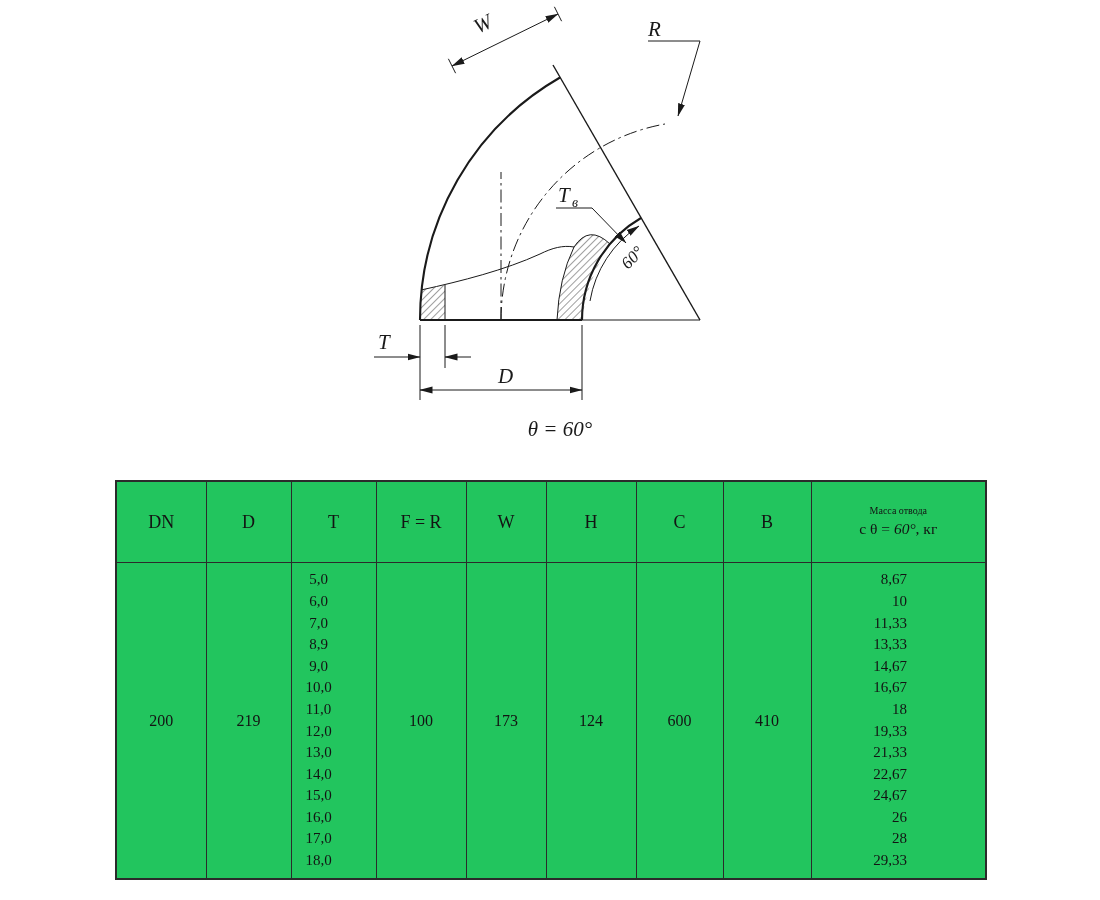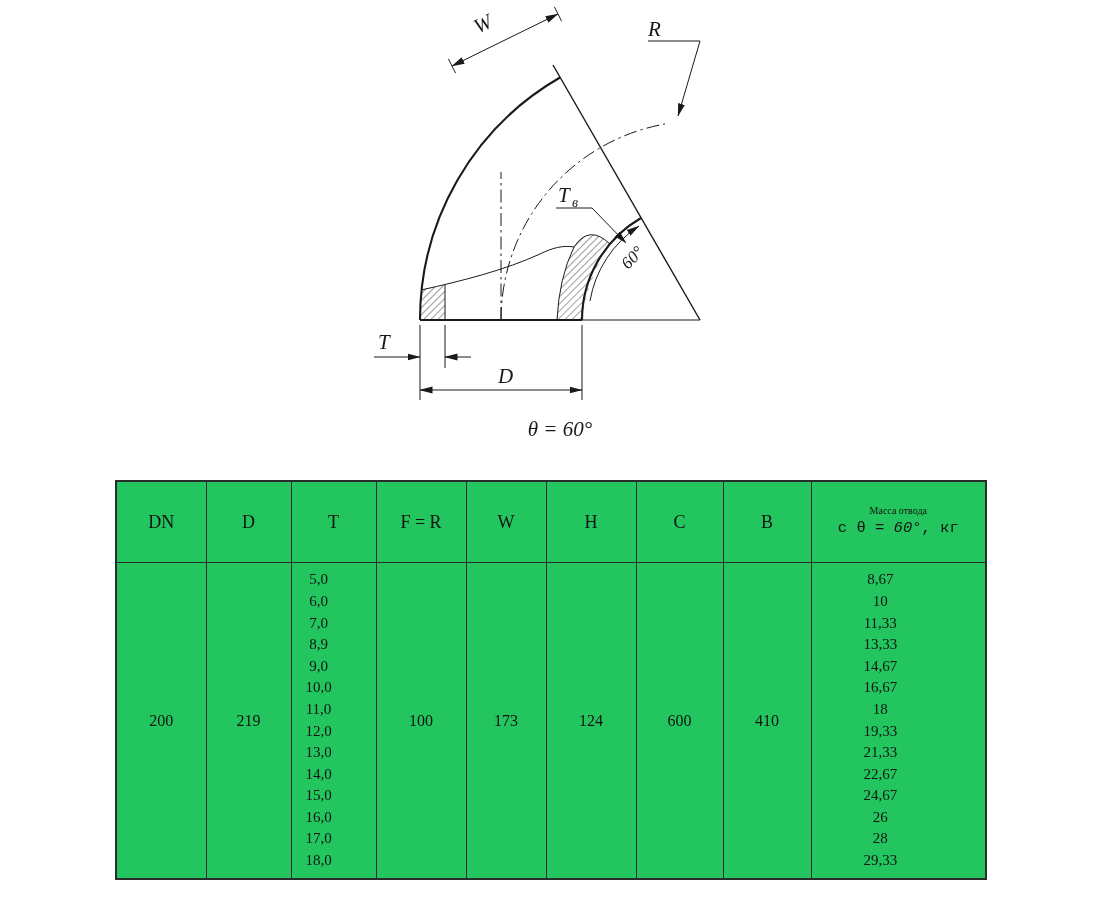--- a/index.html
+++ b/index.html
@@ -10,27 +10,27 @@
   .dim-label{font-style:italic;font-size:21px;}
   .dim-label-small{font-style:italic;font-size:14px;}
   .angle-label{font-style:italic;font-size:17px;}
   .caption-label{font-style:italic;font-size:21px;}
   table.spec-table{position:absolute;left:115px;top:480px;border-collapse:collapse;
         table-layout:fixed;border:2px solid #2b2b2b;background:#22c55e;}
   table.spec-table th,table.spec-table td{border:1px solid #2b2b2b;font-weight:normal;
         text-align:center;vertical-align:middle;padding:0;color:#131313;}
   th.hdr{height:80px;font-size:18px;}
   th.hdr .mass-line1{font-size:10px;line-height:1.4;}
-  th.hdr .mass-line2{font-size:15.5px;line-height:1.4;font-family:Liberation Mono, monospace;}
+  th.hdr .mass-line2{font-size:15.5px;line-height:1.4;}
   th.hdr .mass-line2 .it{font-style:italic;}
   td.val{font-size:16px;height:315px;}
   .stack{display:flex;flex-direction:column;justify-content:center;height:315px;
         font-size:15px;line-height:21.6px;}
   .stack-t{padding-right:30px;}
-  .stack-mass{padding-right:36px;}
+  .stack-mass{padding-right:78px;align-items:flex-end;}
 </style>
 </head>
 <body>
 
 <div class="page">
 
   <div class="drawing-area">
     <svg width="1100" height="460" viewBox="0 0 1100 460" xmlns="http://www.w3.org/2000/svg">
       <defs>
         <pattern id="hatch" width="5" height="5" patternUnits="userSpaceOnUse" patternTransform="rotate(45)">

